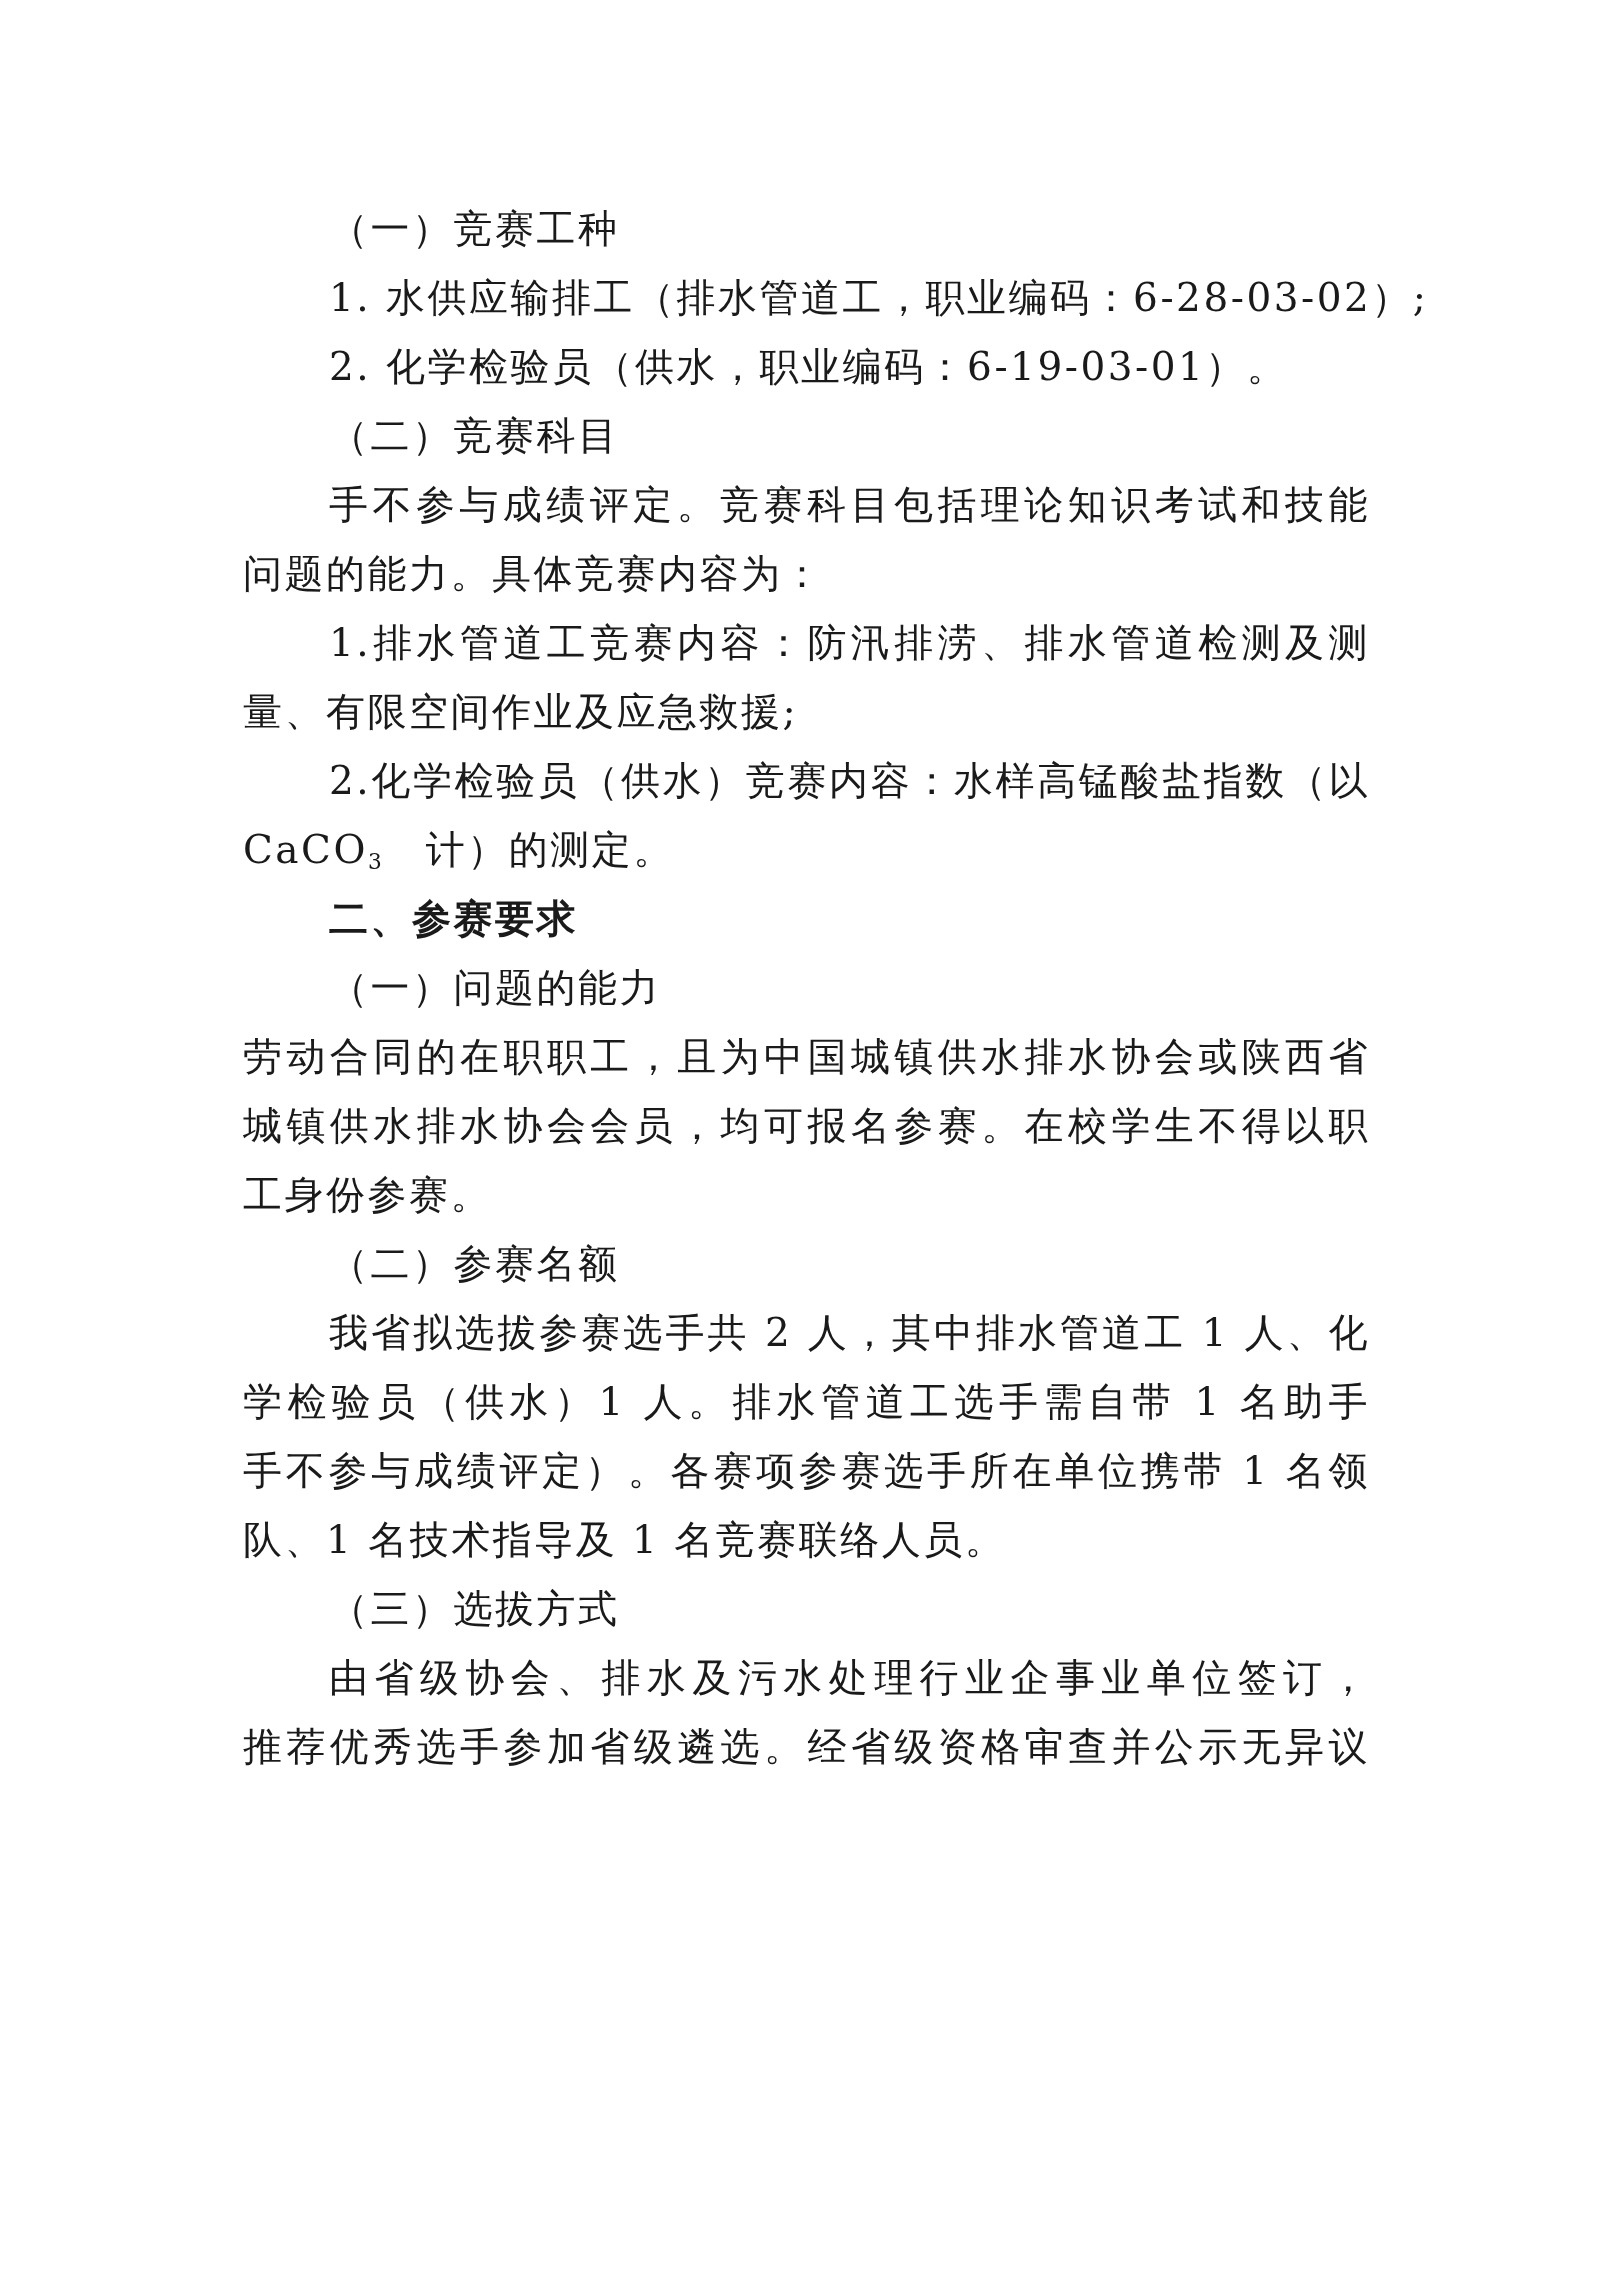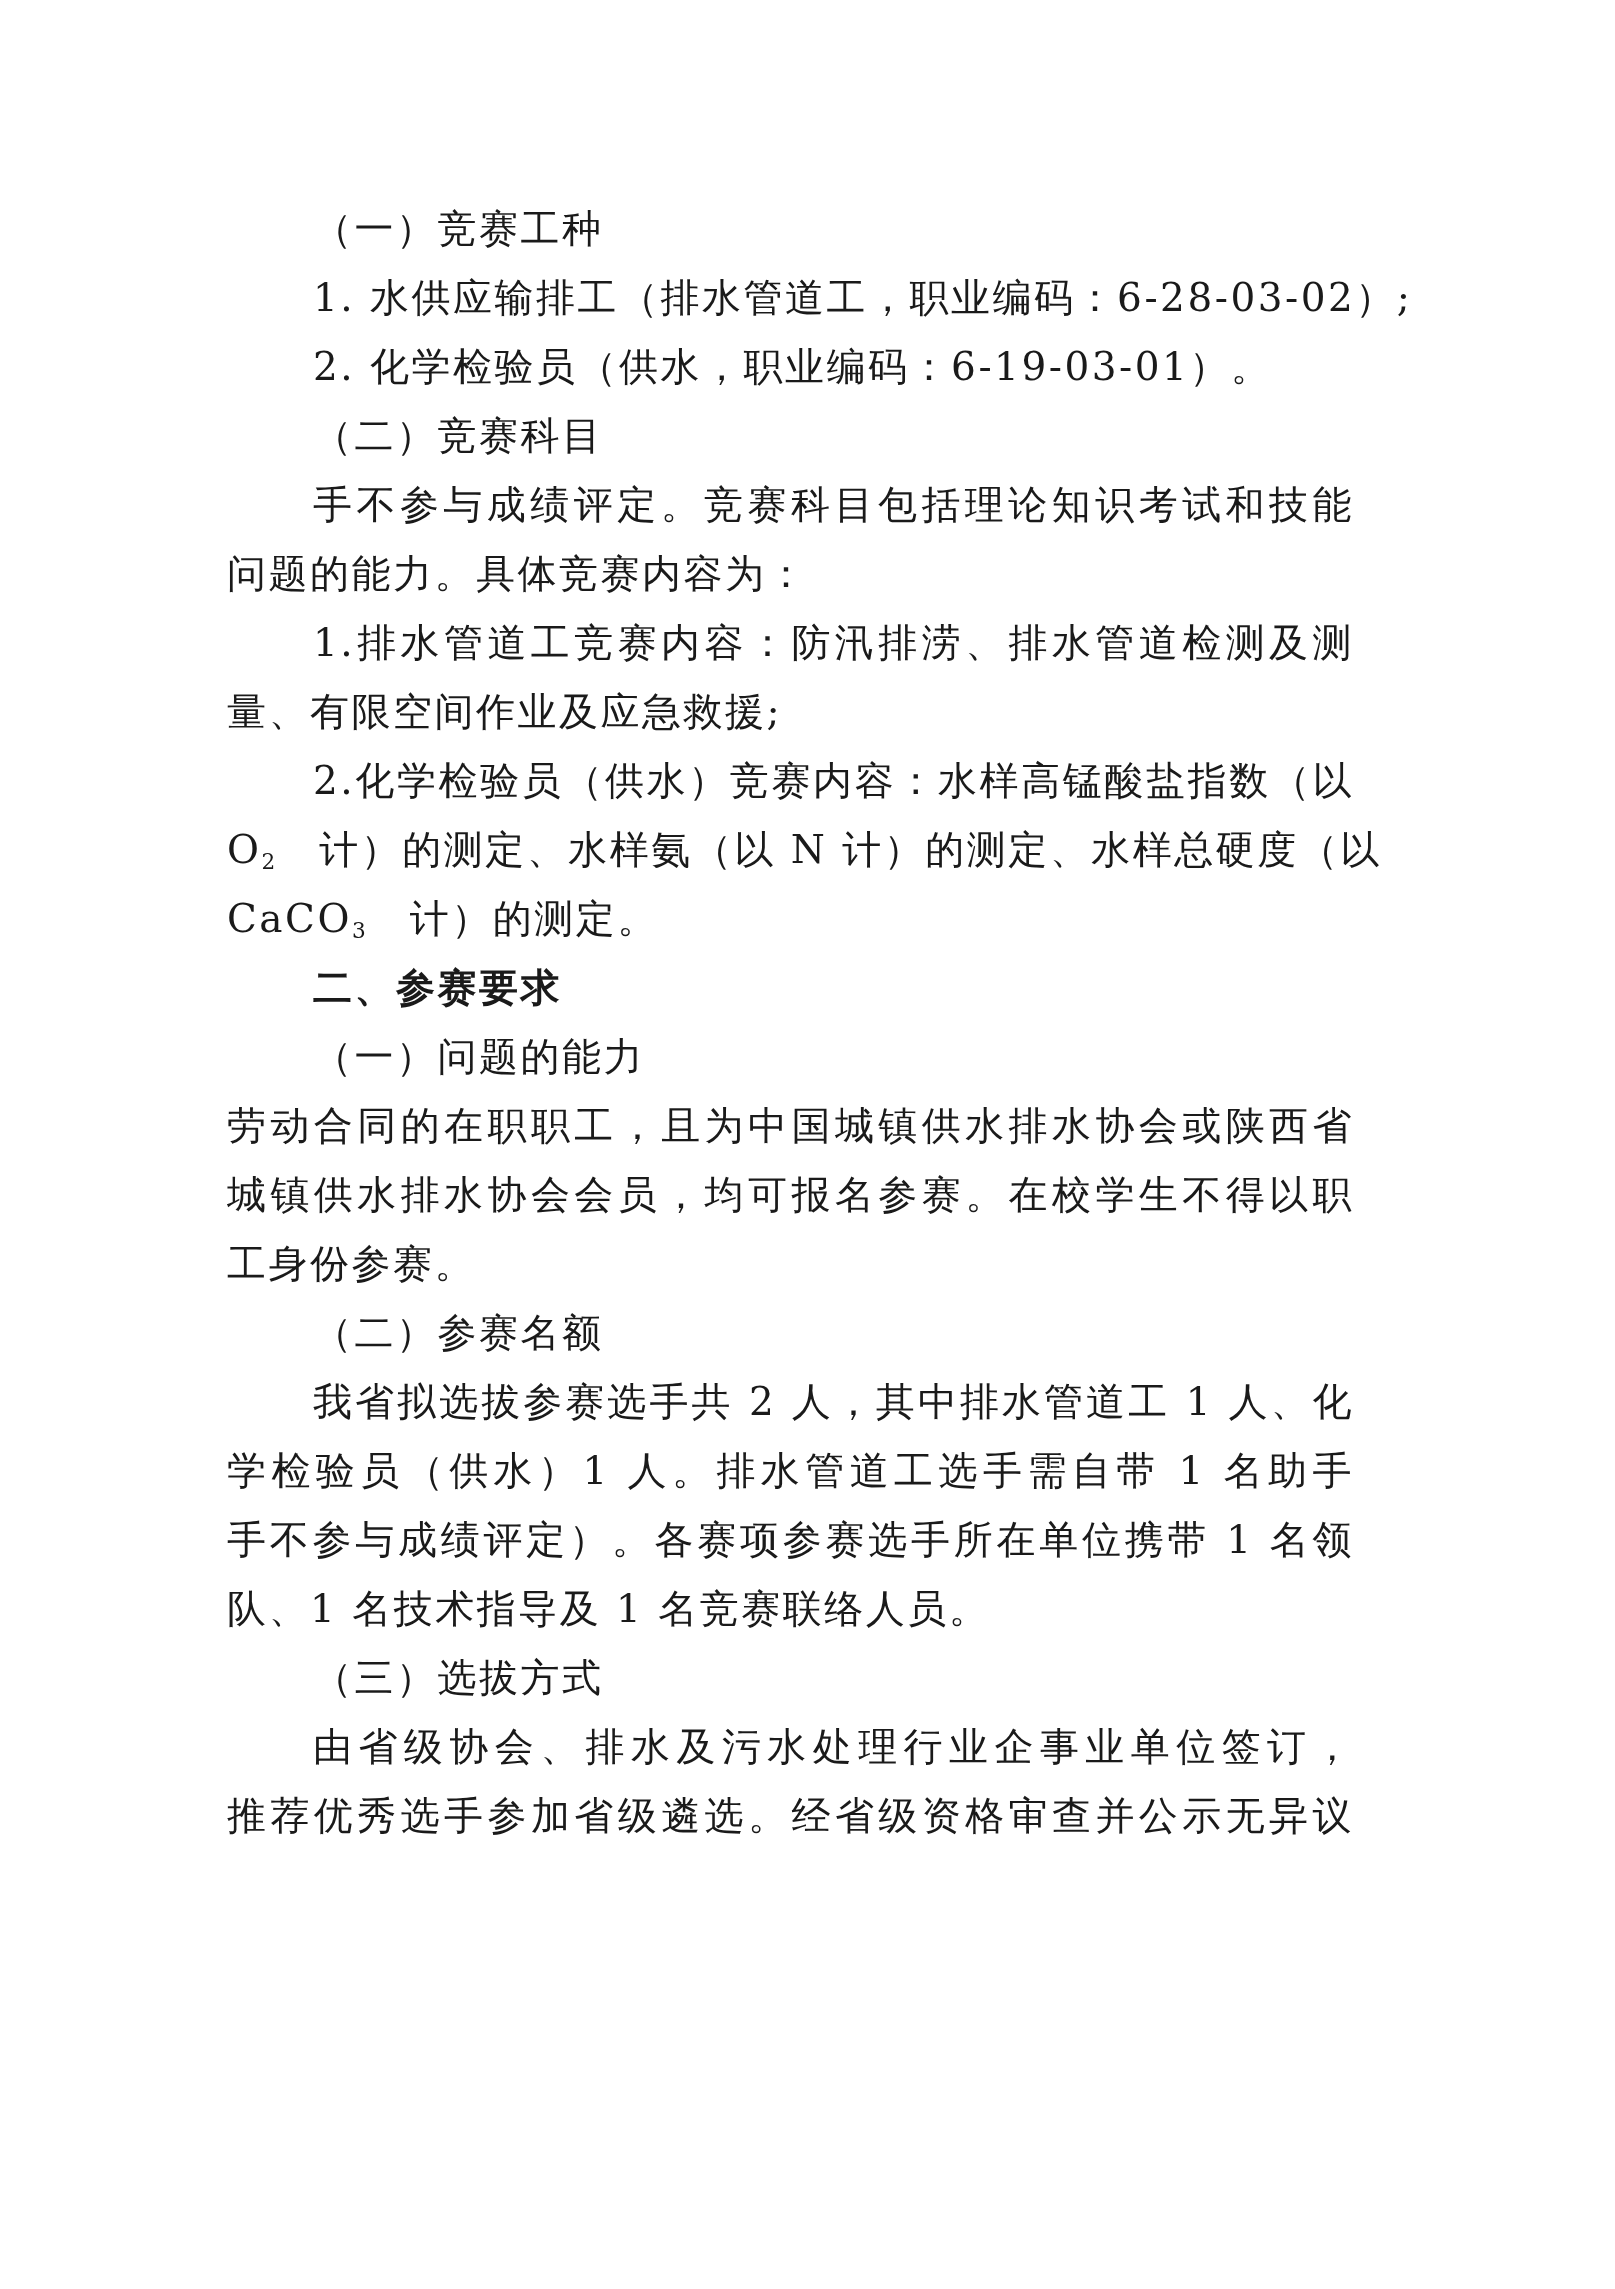--- a/index.html
+++ b/index.html
@@ -10,21 +10,21 @@
     body {
       width: 1615px;
       height: 2290px;
       position: relative;
       overflow: hidden;
       color: #1a1a1a;
       font-family: "DejaVu Serif", "Liberation Serif", serif;
     }
     .page {
       position: absolute;
-      left: 227px;
+      left: 243px;
       top: 194px;
       width: 1127px;
     }
     .line {
       height: 69px;
       line-height: 69px;
       font-size: 39px;
       white-space: nowrap;
       letter-spacing: 2.5px;
     }
@@ -53,23 +53,20 @@
 
   <div class="line indent">（二）竞赛科目</div>
   <div class="line indent justify">手不参与成绩评定。竞赛科目包括理论知识考试和技能</div>
   <div class="line">问题的能力。具体竞赛内容为：</div>
 
   <div class="line indent justify">1.排水管道工竞赛内容：防汛排涝、排水管道检测及测</div>
   <div class="line">量、有限空间作业及应急救援;</div>
 
   <div class="line indent justify">2.化学检验员（供水）竞赛内容：水样高锰酸盐指数（以</div>
   <div class="line">
-    <span>O</span><sub>2</sub><span>　计）的测定、水样氨（以 N 计）的测定、水样总硬度（以</span>
-  </div>
-  <div class="line">
     <span>CaCO</span><sub>3</sub><span>　计）的测定。</span>
   </div>
 
   <div class="line indent heading-bold">二、参赛要求</div>
 
   <div class="line indent">（一）问题的能力</div>
   <div class="line justify">劳动合同的在职职工，且为中国城镇供水排水协会或陕西省</div>
   <div class="line justify">城镇供水排水协会会员，均可报名参赛。在校学生不得以职</div>
   <div class="line">工身份参赛。</div>
 

